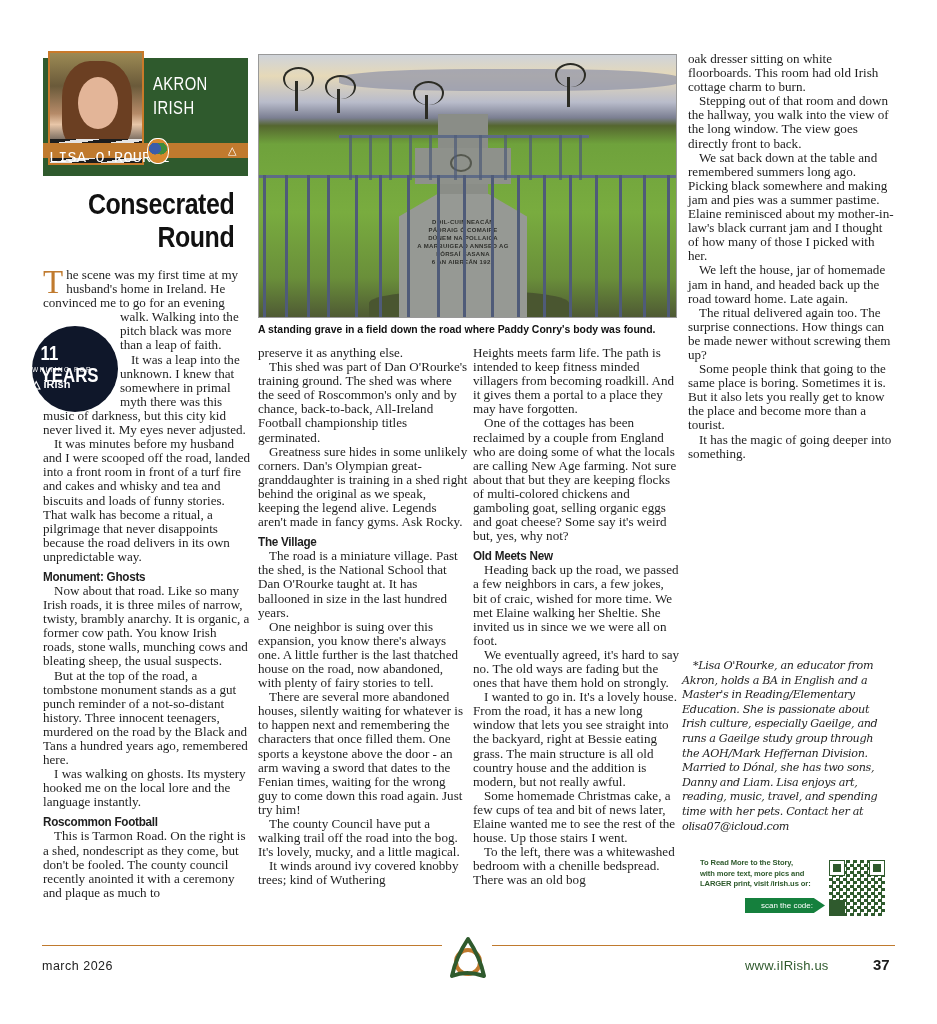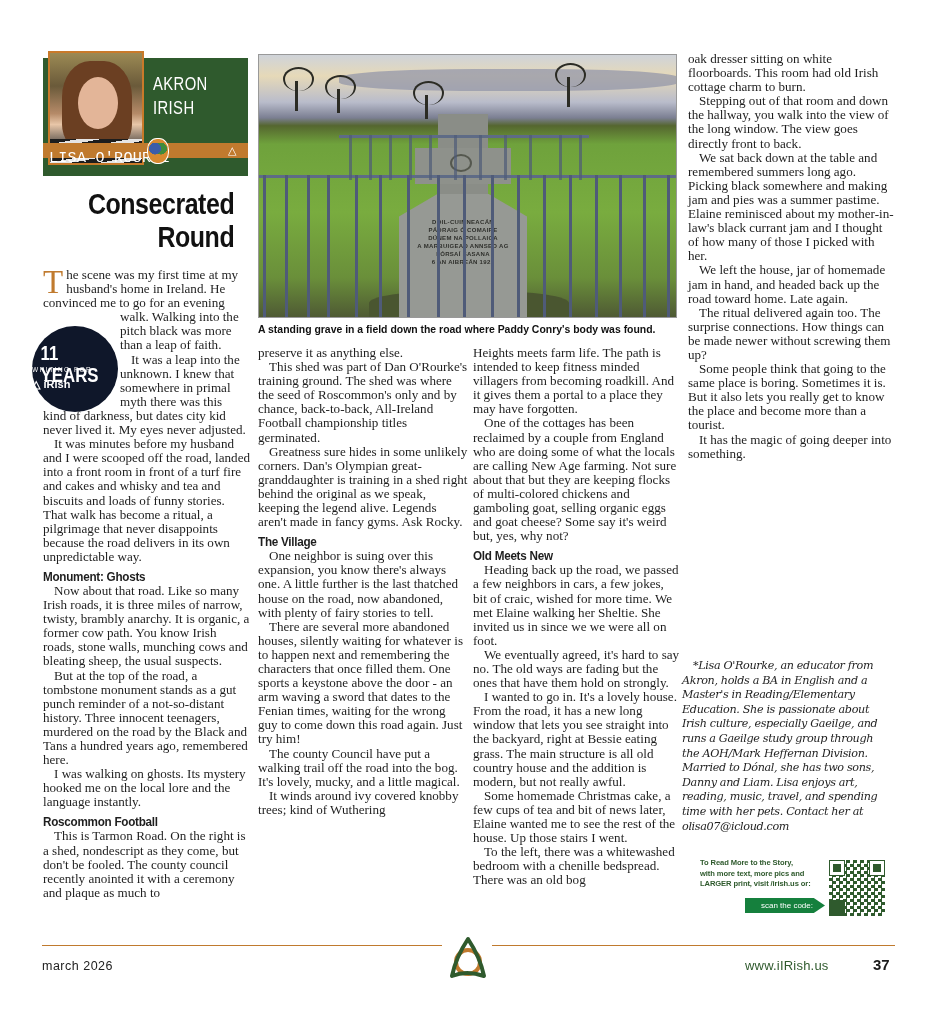--- a/index.html
+++ b/index.html
@@ -92,21 +92,21 @@
 
 <h1 class="headline">
   <div>Consecrated</div>
   <div>Round</div>
 </h1>
 
 <div class="col" style="left:43px; top:268px; width:207px;">
   <p class="noindent"><span class="dropcap">T</span><span>he scene was my first time at my husband's home in Ireland. He convinced me to go for an evening</span></p>
   <p class="noindent" style="padding-left:77px; clear:both;">walk. Walking into the pitch black was more than a leap of faith.</p>
   <p style="padding-left:77px; text-indent:11px;">It was a leap into the unknown. I knew that somewhere in primal myth there was this</p>
-  <p class="noindent">kind of darkness, but dates city kid never lived it. My eyes never adjusted.</p>
+  <p class="noindent">music of darkness, but this city kid never lived it. My eyes never adjusted.</p>
   <p>It was minutes before my husband and I were scooped off the road, landed into a front room in front of a turf fire and cakes and whisky and tea and biscuits and loads of funny stories. That walk has become a ritual, a pilgrimage that never disappoints because the road delivers in its own unpredictable way.</p>
   <h3>Monument: Ghosts</h3>
   <p>Now about that road. Like so many Irish roads, it is three miles of narrow, twisty, brambly anarchy. It is organic, a former cow path. You know Irish roads, stone walls, munching cows and bleating sheep, the usual suspects.</p>
   <p>But at the top of the road, a tombstone monument stands as a gut punch reminder of a not-so-distant history. Three innocent teenagers, murdered on the road by the Black and Tans a hundred years ago, remembered here.</p>
   <p>I was walking on ghosts. Its mystery hooked me on the local lore and the language instantly.</p>
   <h3>Roscommon Football</h3>
   <p>This is Tarmon Road. On the right is a shed, nondescript as they come, but don't be fooled. The county council recently anointed it with a ceremony and plaque as much to</p>
 </div>
 
 <div class="years-badge">
@@ -169,20 +169,21 @@
       <div class="rail-v" style="left: 320px; top: 80px; height: 45px; opacity: 0.7;"></div>
     </div>
 </div>
 <div class="caption">A standing grave in a field down the road where Paddy Conry's body was found.</div>
 
 <div class="col" style="left:258px; top:346px; width:210px;">
   <p class="noindent">preserve it as anything else.</p>
   <p>This shed was part of Dan O'Rourke's training ground. The shed was where the seed of Roscommon's only and by chance, back-to-back, All-Ireland Football championship titles germinated.</p>
   <p>Greatness sure hides in some unlikely corners. Dan's Olympian great-granddaughter is training in a shed right behind the original as we speak, keeping the legend alive. Legends aren't made in fancy gyms. Ask Rocky.</p>
   <h3>The Village</h3>
+  <p>The road is a miniature village. Past the shed, is the National School that Dan O'Rourke taught at. It has ballooned in size in the last hundred years.</p>
   <p>One neighbor is suing over this expansion, you know there's always one. A little further is the last thatched house on the road, now abandoned, with plenty of fairy stories to tell.</p>
   <p>There are several more abandoned houses, silently waiting for whatever is to happen next and remembering the characters that once filled them. One sports a keystone above the door - an arm waving a sword that dates to the Fenian times, waiting for the wrong guy to come down this road again. Just try him!</p>
   <p>The county Council have put a walking trail off the road into the bog. It's lovely, mucky, and a little magical.</p>
   <p>It winds around ivy covered knobby trees; kind of Wuthering</p>
 </div>
 
 <div class="col" style="left:473px; top:346px; width:207px;">
   <p class="noindent">Heights meets farm life. The path is intended to keep fitness minded villagers from becoming roadkill. And it gives them a portal to a place they may have forgotten.</p>
   <p>One of the cottages has been reclaimed by a couple from England who are doing some of what the locals are calling New Age farming. Not sure about that but they are keeping flocks of multi-colored chickens and gamboling goat, selling organic eggs and goat cheese? Some say it's weird but, yes, why not?</p>
   <h3>Old Meets New</h3>

